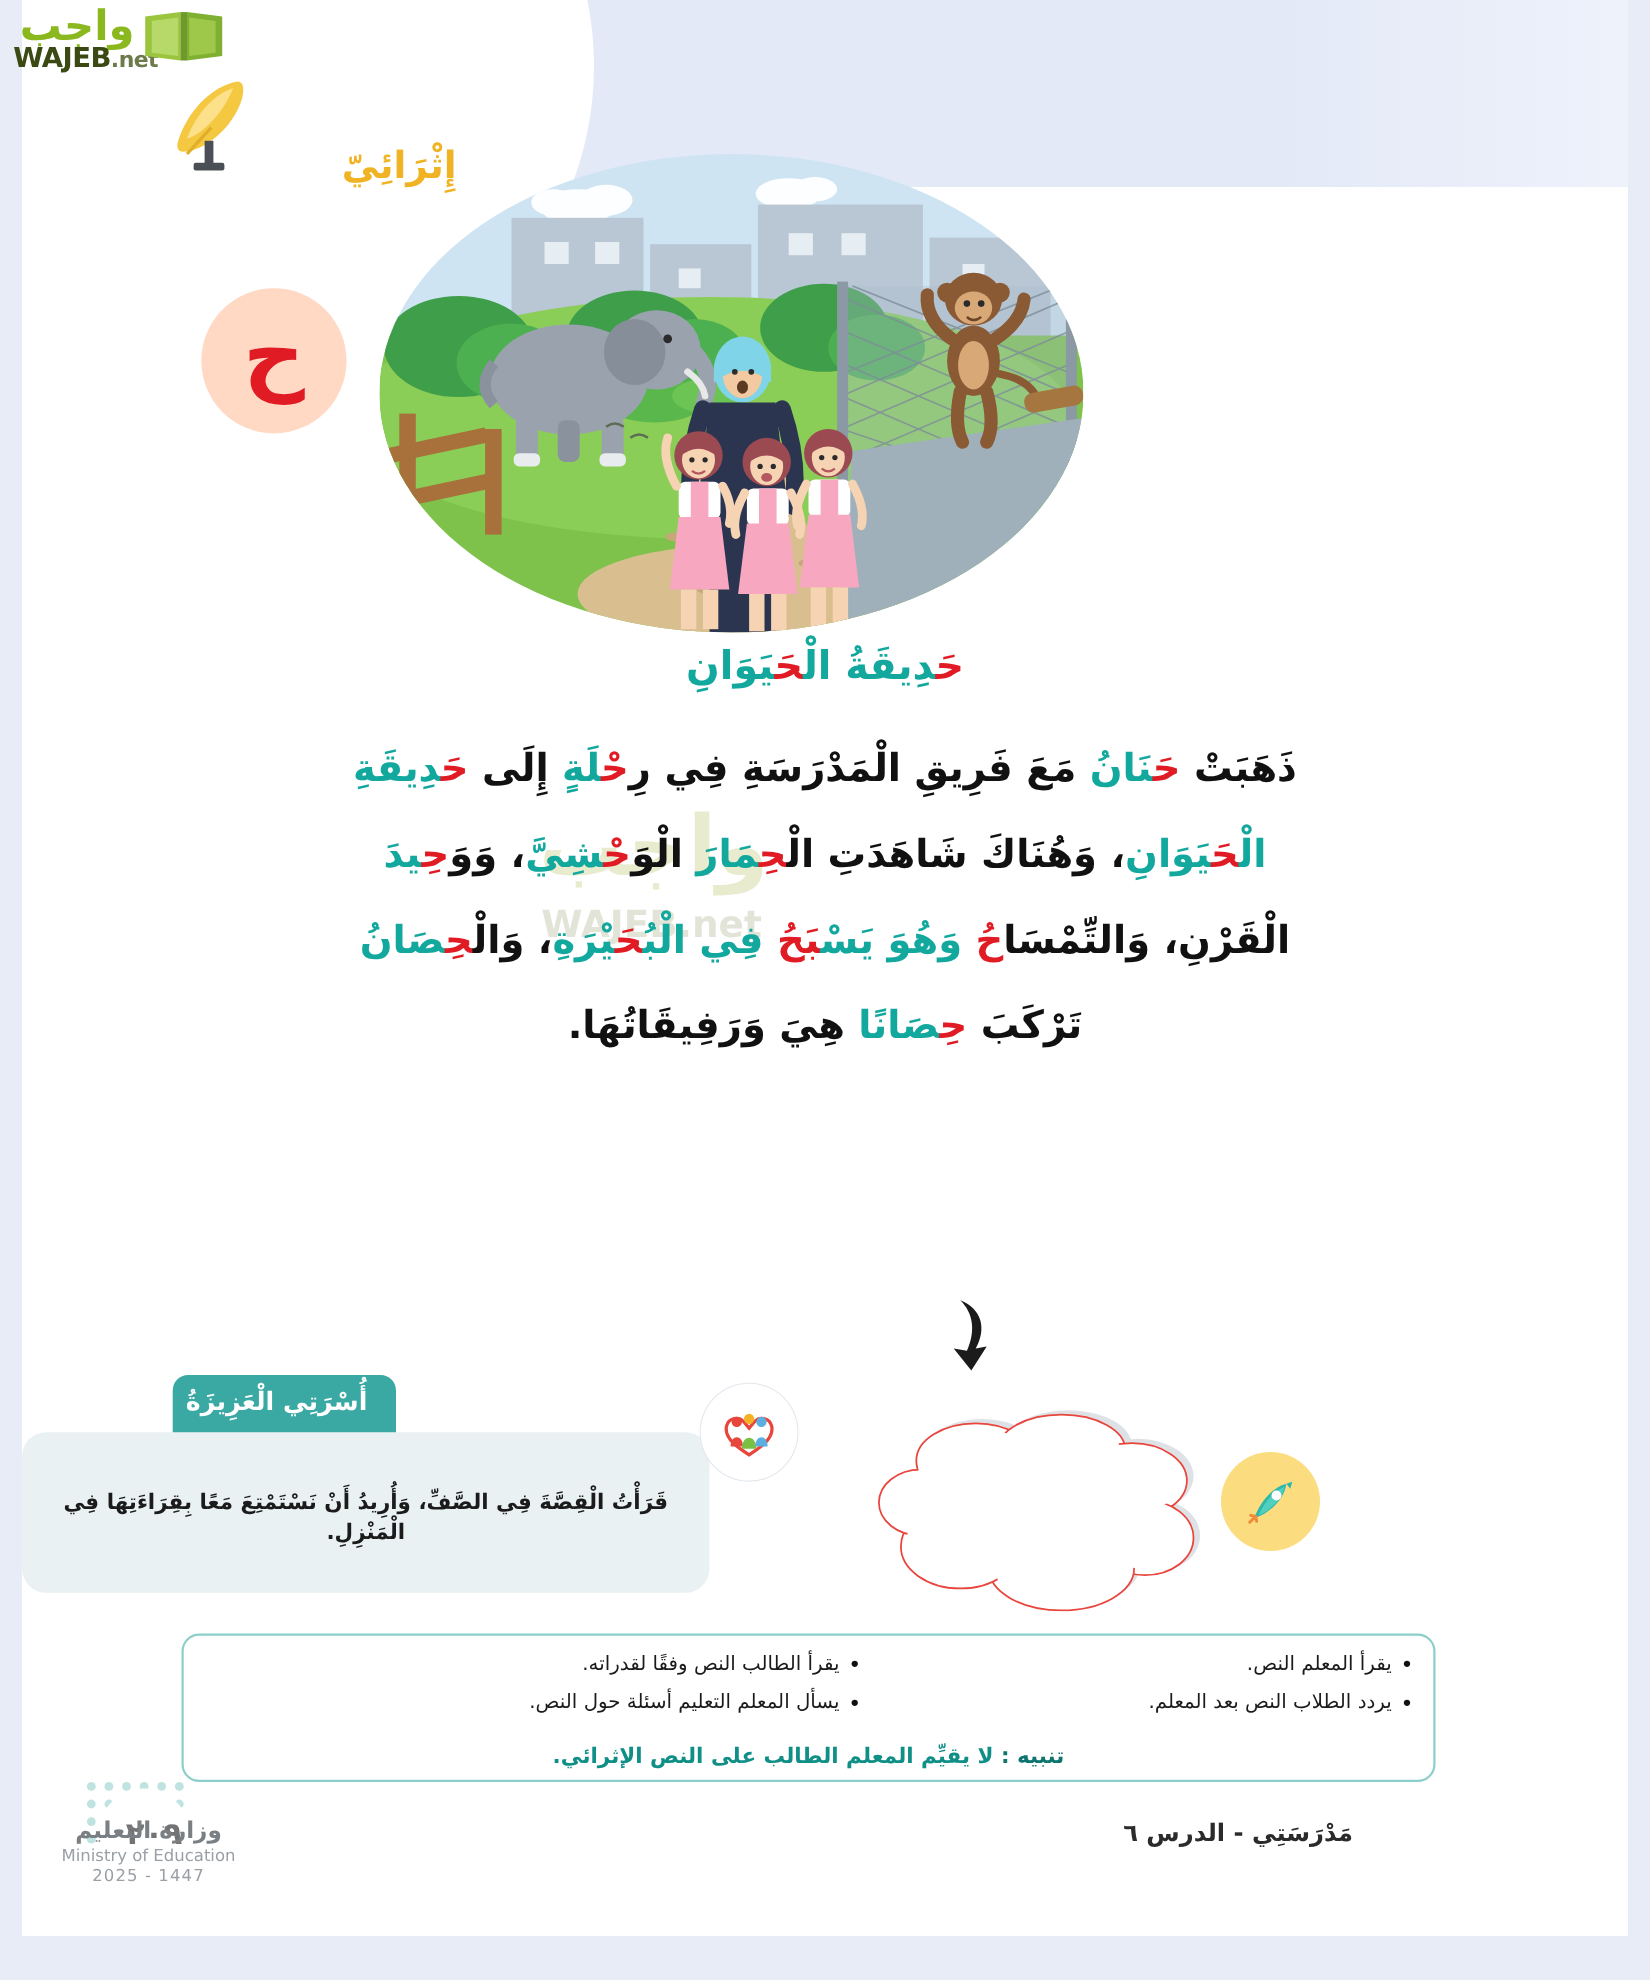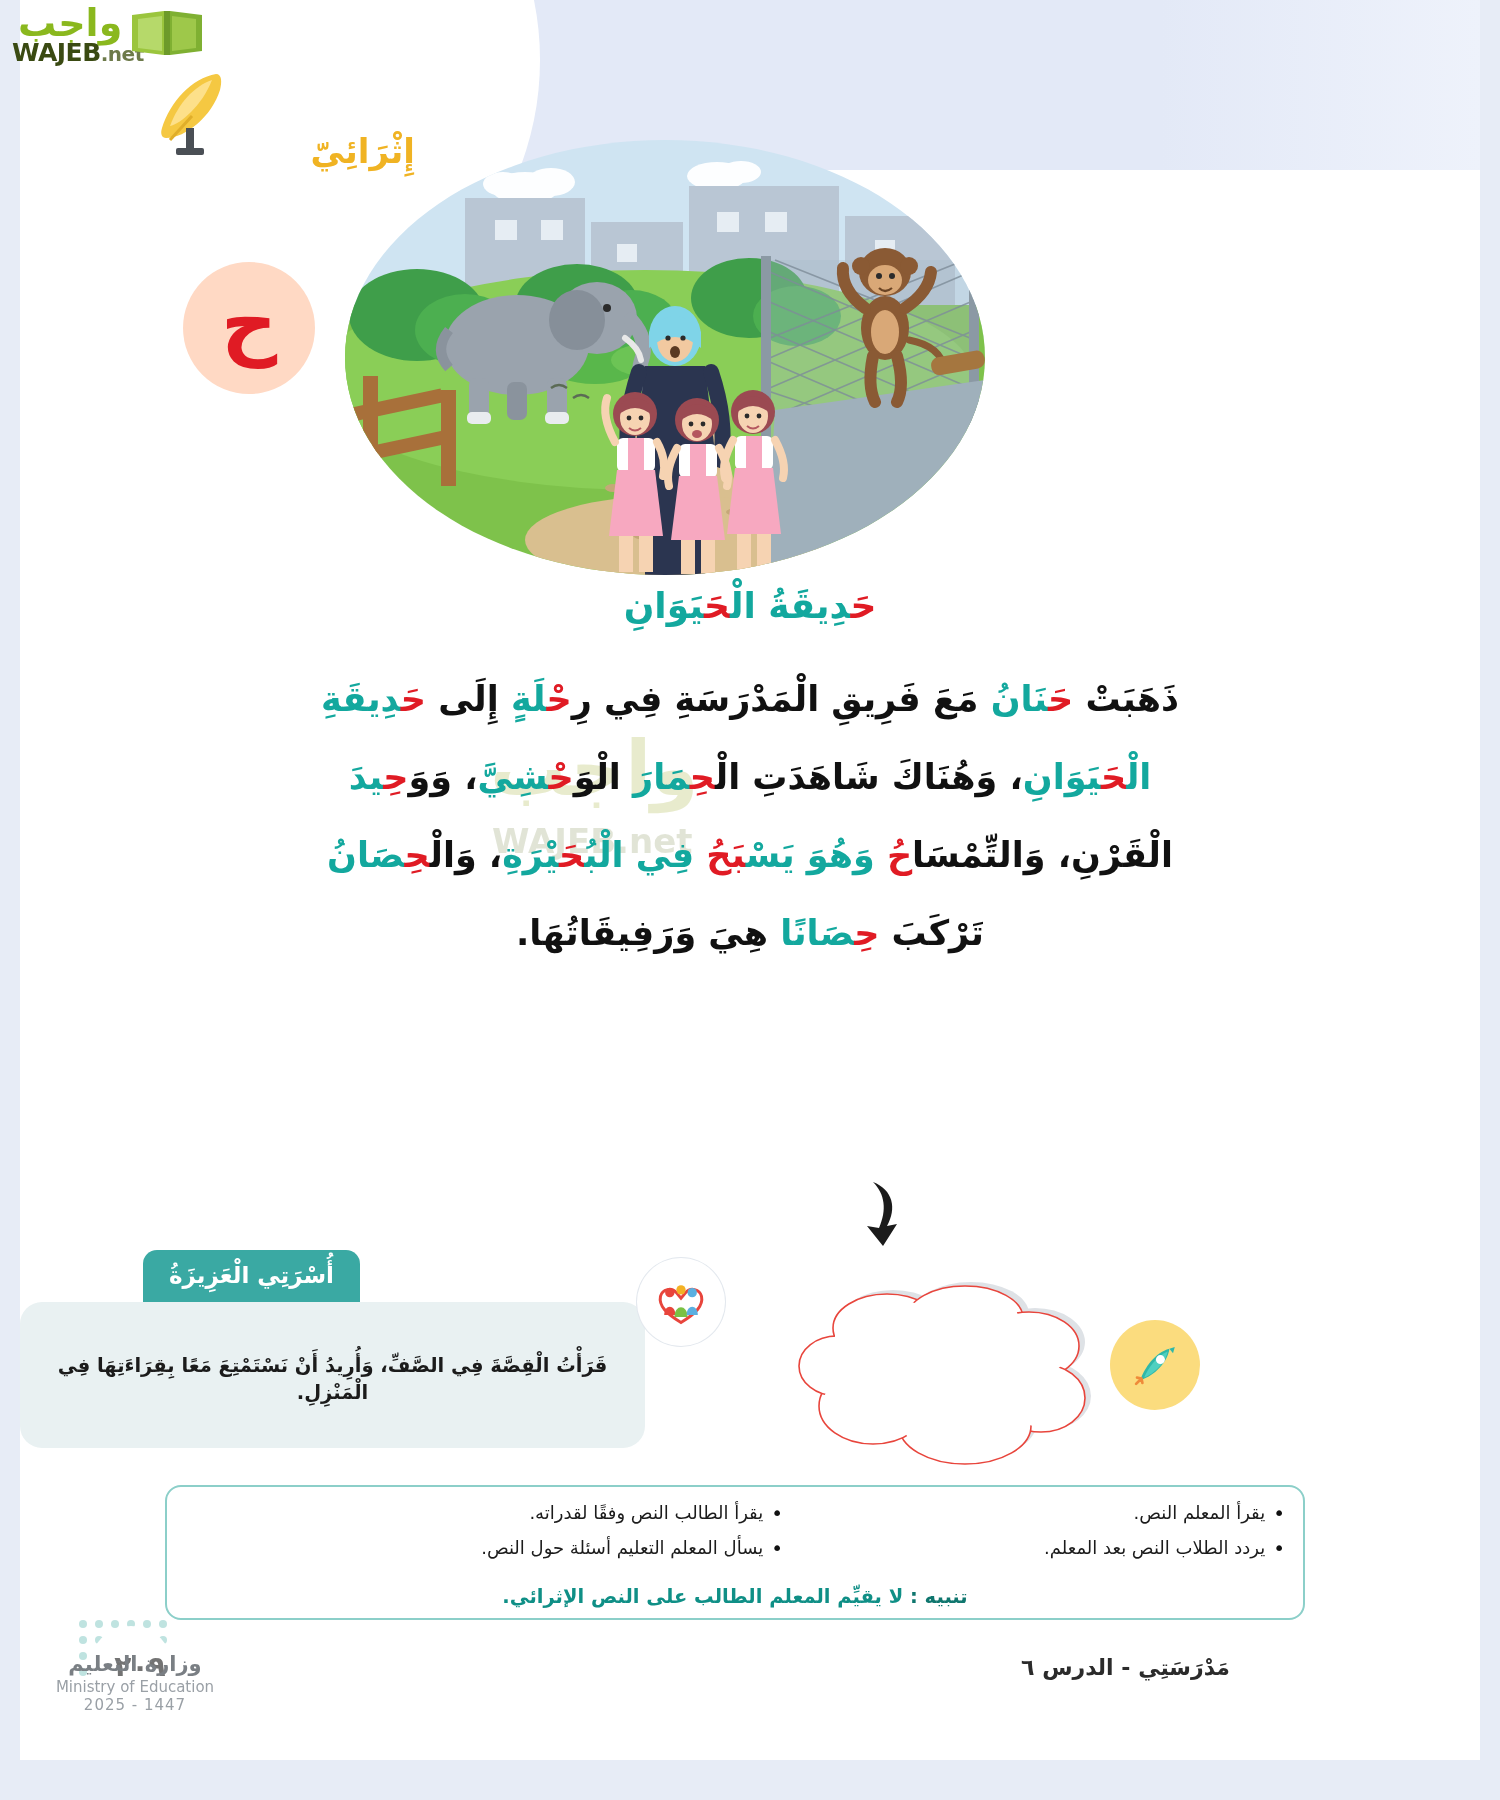--- a/index.html
+++ b/index.html
@@ -156,21 +156,21 @@
   }
   .teal { color: #13a89e; }
   .red  { color: #e01b24; }
 
   
   .family-tab {
     position: absolute; top: 1250px; right: 1140px;
     background: #3aa9a3;
     color: #ffffff;
     font-size: 23px; font-weight: bold;
-    padding: 12px 26px 14px 26px;
+    padding: 12px 26px 14px 12px;
     border-radius: 14px 14px 0 0;
     z-index: 11;
     white-space: nowrap;
   }
   .family-box {
     position: absolute; top: 1302px; right: 855px;
     width: 625px; height: 146px;
     background: #e9f1f2;
     border-radius: 22px;
     z-index: 10;

